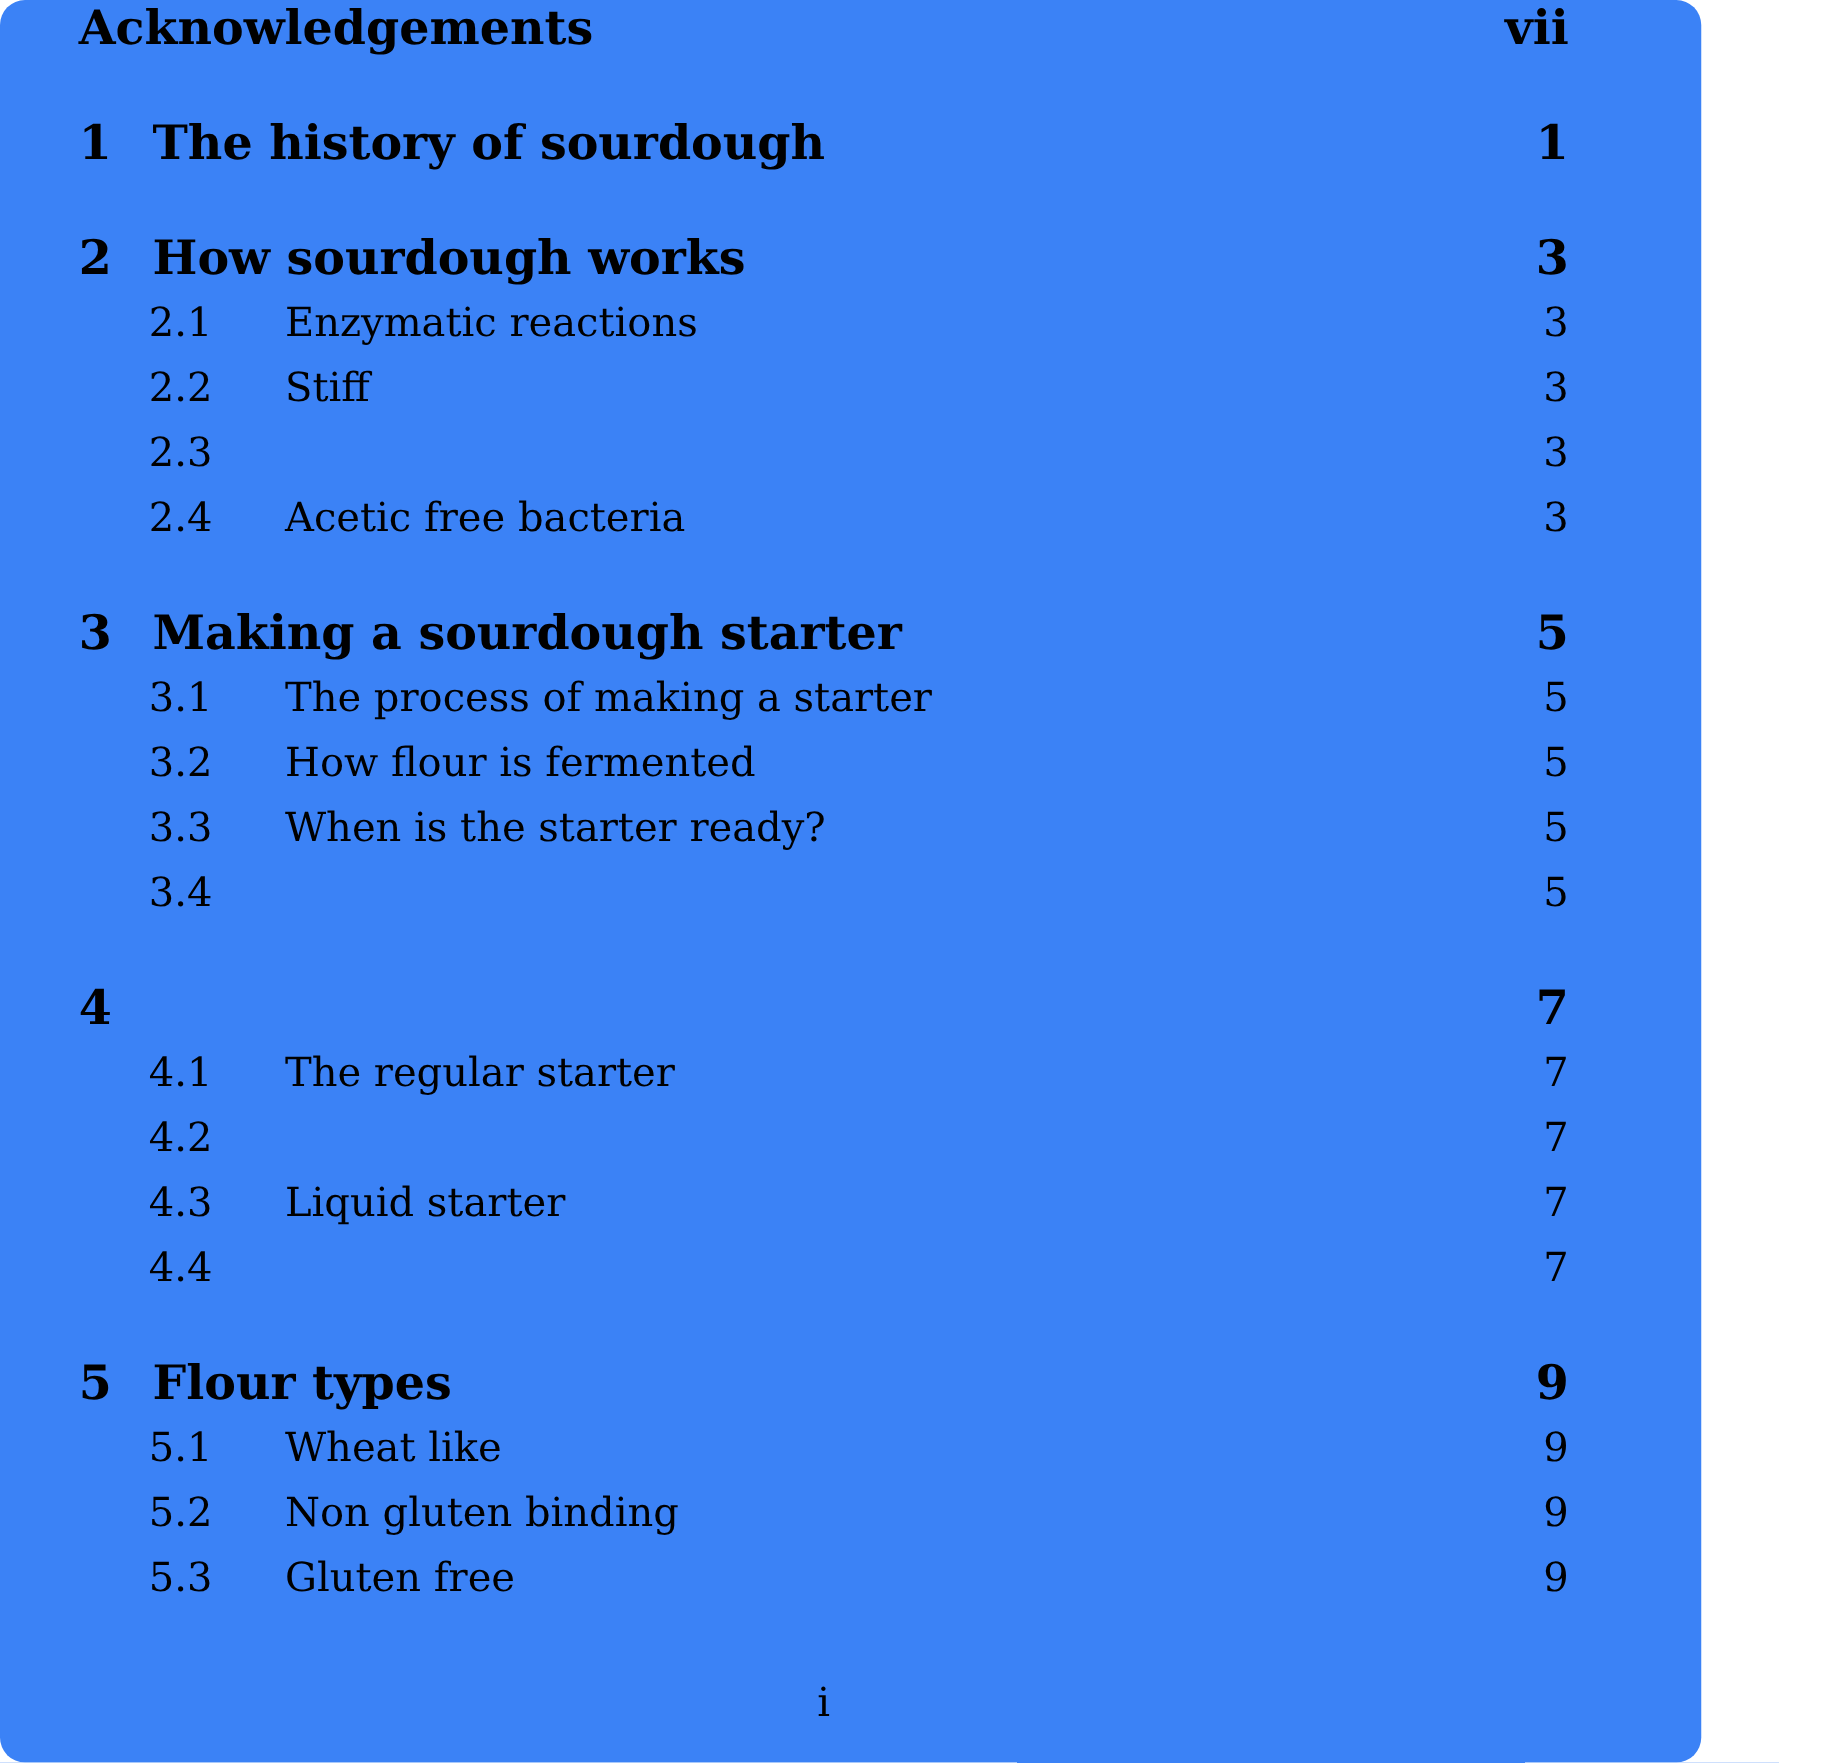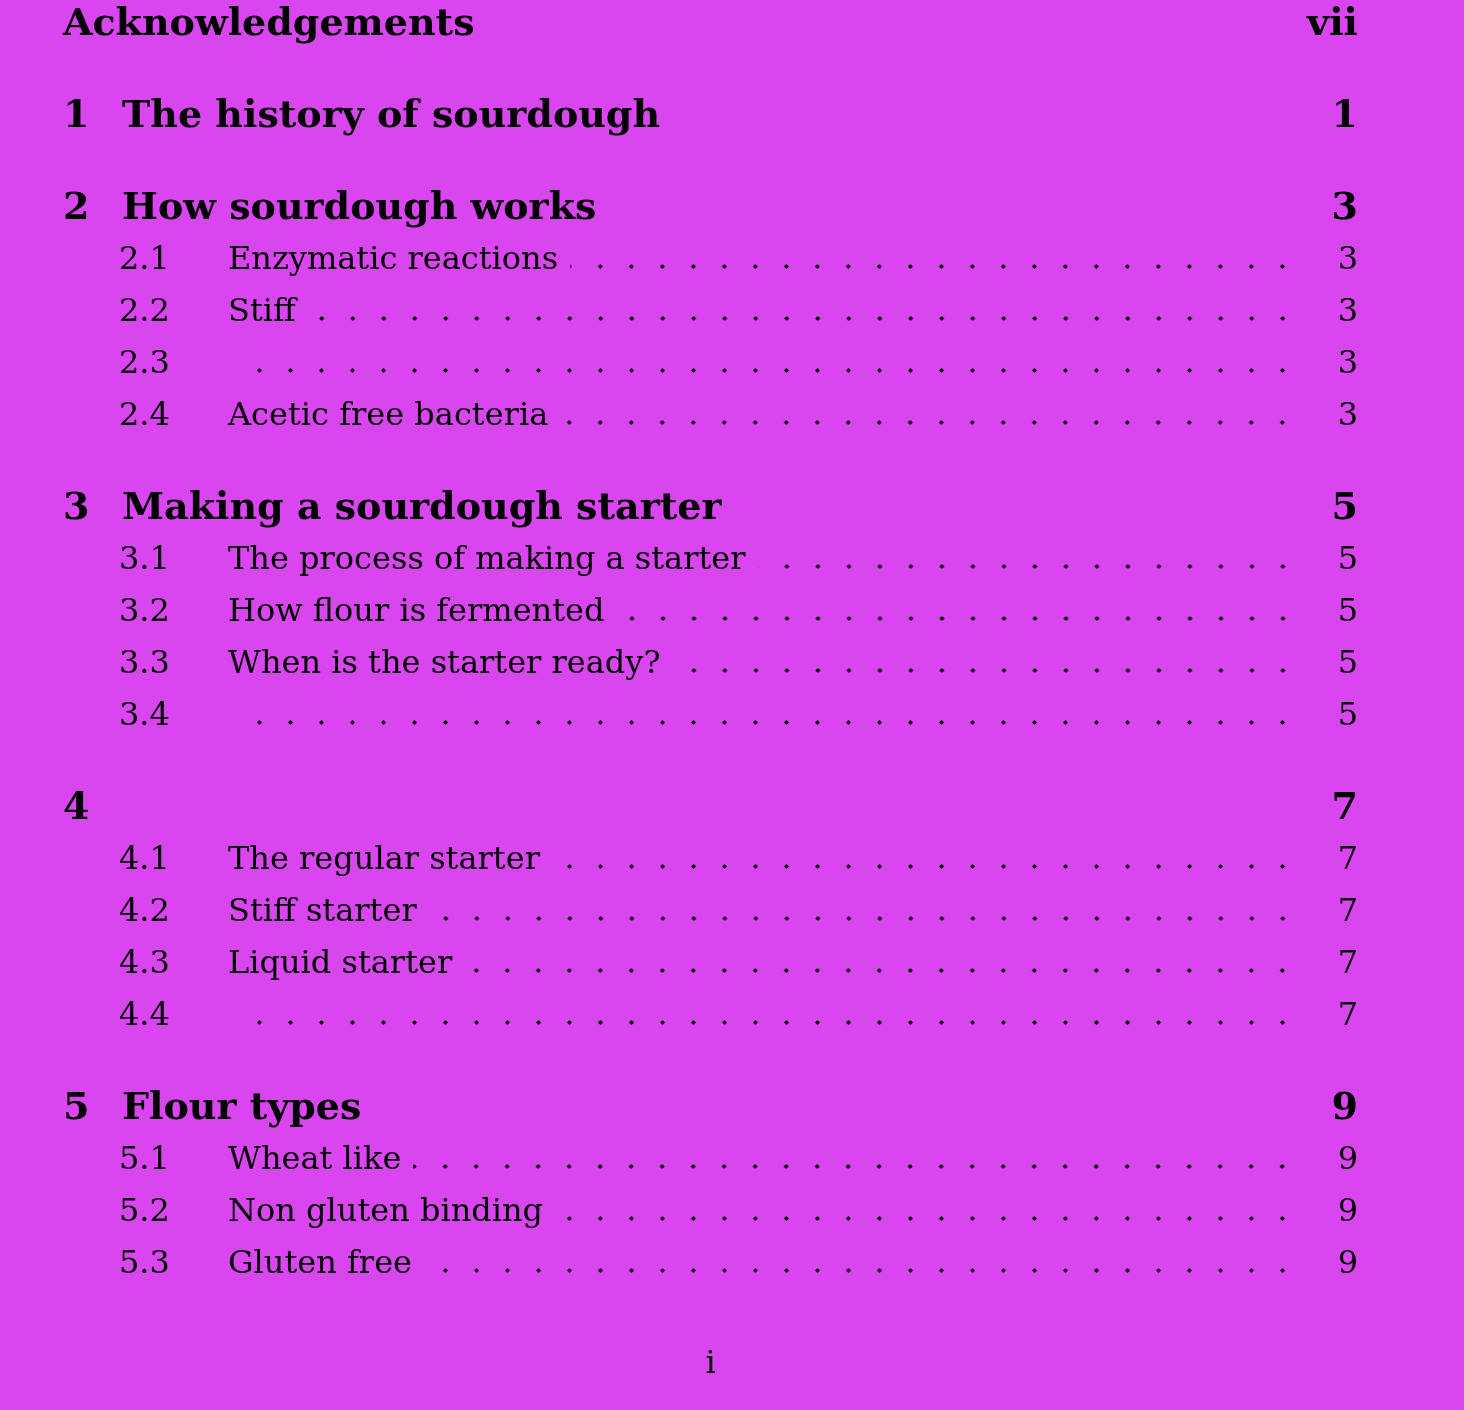--- a/index.html
+++ b/index.html
@@ -2,26 +2,27 @@
 <html><head>
 <meta charset="utf-8">
 <style>
   html, body {
     margin: 0;
     padding: 0;
     background: #ffffff;
   }
   .page-root {
     position: relative;
-    width: 1464px;
+    width: 1361px;
     height: 1410px;
-    background: #d946ef;
+    background: #3b82f6;
     color: #000000;
     font-family: "DejaVu Serif", "Liberation Serif", serif;
     overflow: hidden;
+    border-radius: 20px;
   }
   .toc {
     padding: 0 106px 0 63px;
   }
   .row {
     display: flex;
     height: 52px;
     line-height: 52px;
     white-space: nowrap;
   }
@@ -30,20 +31,21 @@
     font-weight: bold;
     font-size: 38px;
     margin-top: 40px;
   }
   .toc > .row:first-child {
     margin-top: -4px;
   }
   .row.section {
     font-size: 32px;
     padding-left: 56px;
+    align-items: flex-end;
   }
   .chapter .num {
     flex: 0 0 59px;
     width: 59px;
   }
   .section .num {
     flex: 0 0 109px;
     width: 109px;
   }
   .title {
@@ -151,21 +153,20 @@
         <span class="page-num">7</span>
       </div>
       <div class="row section">
         <span class="num">4.1</span>
         <span class="title">The regular starter</span>
         <span class="leader"></span>
         <span class="page-num">7</span>
       </div>
       <div class="row section">
         <span class="num">4.2</span>
-        <span class="title">Stiff starter</span>
         <span class="leader"></span>
         <span class="page-num">7</span>
       </div>
       <div class="row section">
         <span class="num">4.3</span>
         <span class="title">Liquid starter</span>
         <span class="leader"></span>
         <span class="page-num">7</span>
       </div>
       <div class="row section">

